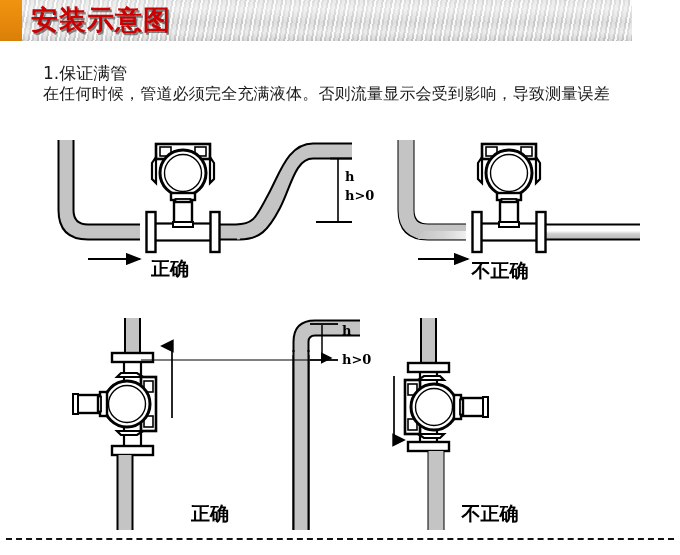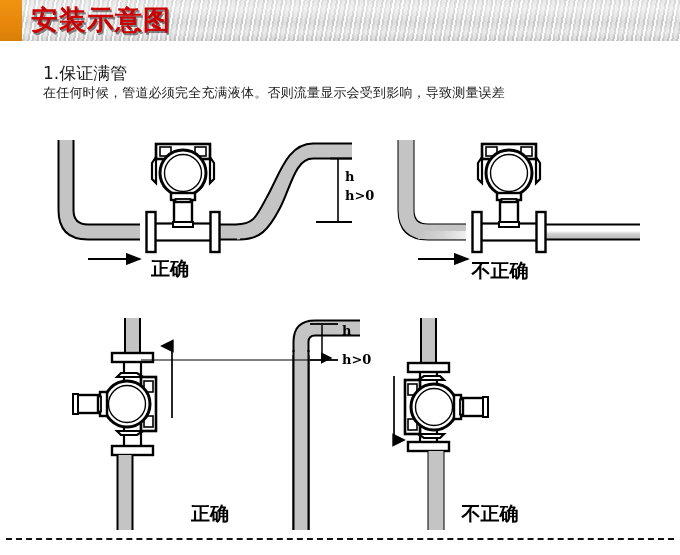--- a/index.html
+++ b/index.html
@@ -2,40 +2,40 @@
 <html><head>
 <meta charset="utf-8">
 <style>
   html,body{margin:0;padding:0;}
   body{
     width:680px;height:555px;background:#ffffff;
     font-family:"Liberation Sans","DejaVu Sans",sans-serif;
     overflow:hidden;position:relative;
   }
   
-  .banner{position:absolute;left:0;top:0;width:680px;height:41px;
+  .banner{position:absolute;left:0;top:0;width:632px;height:41px;
     background:
       repeating-linear-gradient(100deg,
         rgba(255,255,255,0.85) 0px, rgba(255,255,255,0.85) 2px,
         rgba(205,205,205,0.35) 2px, rgba(205,205,205,0.35) 4px,
         rgba(240,240,240,0.55) 4px, rgba(240,240,240,0.55) 7px,
         rgba(180,180,180,0.30) 7px, rgba(180,180,180,0.30) 9px),
       linear-gradient(180deg,#e3e3e3 0%,#f4f4f4 22%,#cfcfcf 55%,#e9e9e9 78%,#bdbdbd 100%);
   }
   .banner-accent{position:absolute;left:0;top:0;width:22px;height:41px;
     background:linear-gradient(180deg,#ef9410 0%,#e8890c 50%,#d97f08 100%);}
   .banner-title{position:absolute;left:31px;top:-1px;height:41px;
     display:flex;align-items:center;
     font-family:"DejaVu Sans","Liberation Sans",sans-serif;
     font-size:27px;font-weight:bold;color:#cc0000;letter-spacing:1px;
     text-shadow:1.5px 1.5px 0 rgba(40,40,40,0.55);}
   
   .sec-title{position:absolute;left:43px;top:62px;font-size:17px;color:#1a1a1a;
     font-family:"DejaVu Sans","Liberation Sans",sans-serif;}
-  .sec-desc{position:absolute;left:43px;top:84px;font-size:13px;color:#1a1a1a;
+  .sec-desc{position:absolute;left:43px;top:84px;font-size:16px;color:#1a1a1a;
     font-family:"DejaVu Sans","Liberation Sans",sans-serif;letter-spacing:0.2px;}
   
   .figures{position:absolute;left:0;top:118px;width:680px;height:412px;}
   .figures svg{display:block;}
   .divider{position:absolute;left:6px;top:538px;width:668px;height:0;
     border-top:2px dashed #111;}
   .cap{font-family:"DejaVu Sans","Liberation Sans",sans-serif;
     font-size:19px;font-weight:bold;fill:#000;}
   .dim{font-family:"DejaVu Serif","Liberation Serif",serif;
     font-size:13px;font-weight:bold;fill:#000;}

